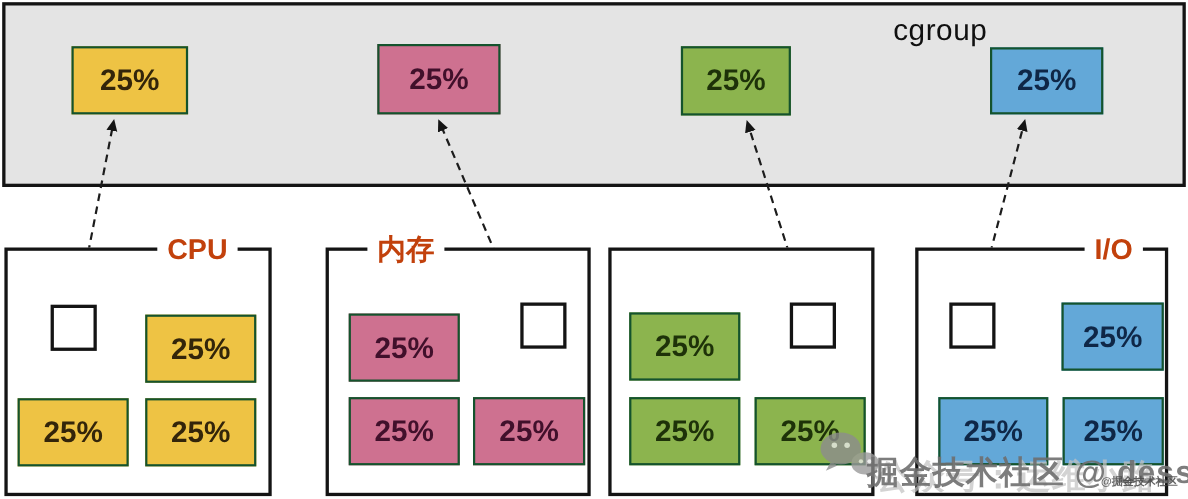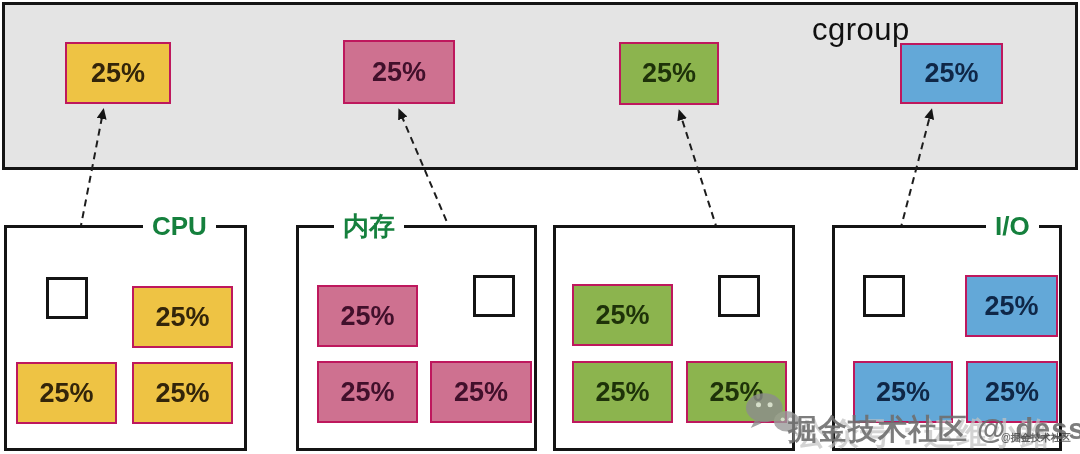--- a/index.html
+++ b/index.html
@@ -6,40 +6,40 @@
   .canvas{
     position:relative;width:1080px;height:454px;background:#ffffff;
     font-family:"Liberation Sans","DejaVu Sans",sans-serif;overflow:hidden;
   }
   
   .panel{
     position:absolute;left:2px;top:2px;width:1070px;height:162px;
     background:#e4e4e4;border:3px solid #141414;box-sizing:content-box;
   }
   .panel-label{
-    position:absolute;left:812px;top:12px;font-size:31px;color:#101010;
+    position:absolute;left:812px;top:12px;font-size:27px;color:#101010;
     letter-spacing:.5px;
   }
   
   .sbox{
-    position:absolute;border:2px solid #be185d;display:flex;align-items:center;
+    position:absolute;border:2px solid #14532d;display:flex;align-items:center;
     justify-content:center;font-size:27px;font-weight:600;box-sizing:content-box;
   }
   .c-yellow{background:#eec344;color:#33250a;}
   .c-pink{background:#ce7190;color:#41102b;}
   .c-green{background:#8cb44e;color:#1e3209;}
   .c-blue{background:#63a8d8;color:#0f2747;}
   
   .group{
     position:absolute;top:225px;height:220px;border:3px solid #141414;
     background:#ffffff;box-sizing:content-box;
   }
   .group-label{
     position:absolute;top:-17px;background:#ffffff;padding:0 9px;
-    font-size:26px;font-weight:600;color:#15803d;line-height:30px;white-space:nowrap;
+    font-size:26px;font-weight:600;color:#c2410c;line-height:30px;white-space:nowrap;
   }
   .square{
     position:absolute;width:36px;height:36px;border:3px solid #141414;
     background:#ffffff;box-sizing:content-box;
   }
   .cell{width:97px;height:58px;}
   
   .arrows{position:absolute;left:0;top:0;pointer-events:none;}
   
   .wm{position:absolute;white-space:nowrap;pointer-events:none;}

